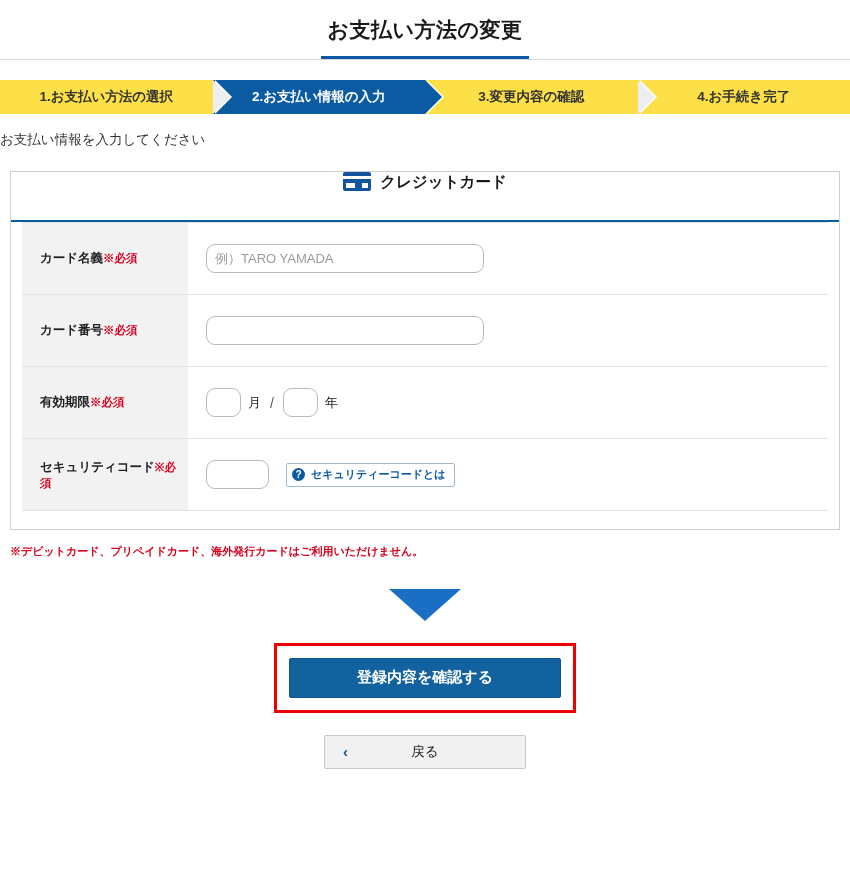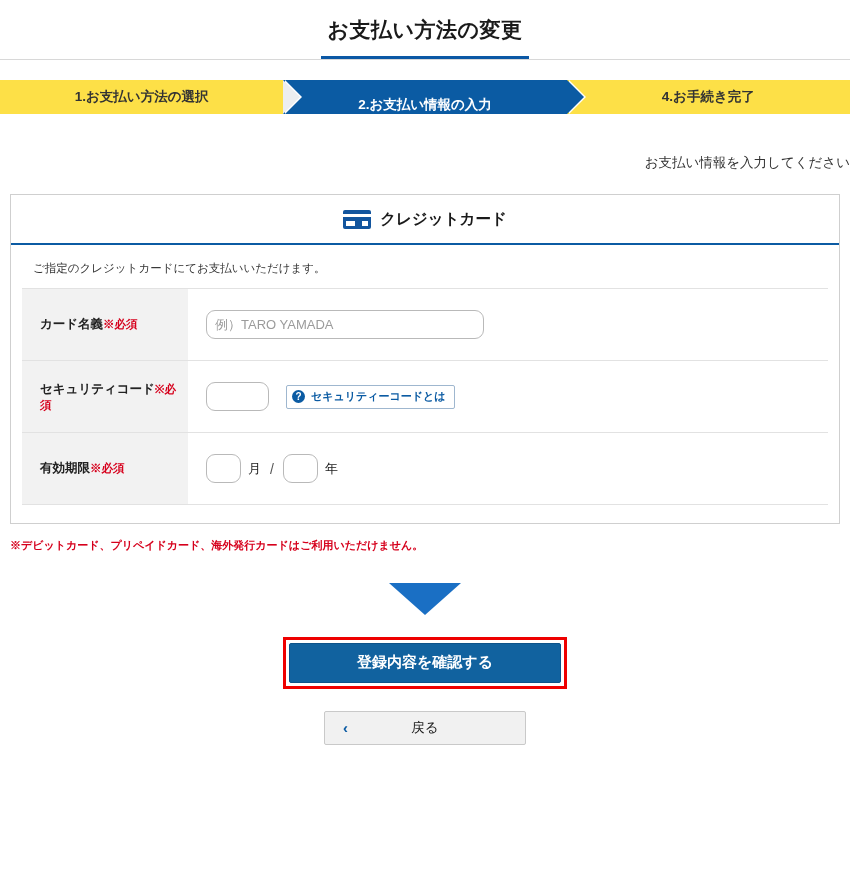--- a/index.html
+++ b/index.html
@@ -81,45 +81,44 @@
     width: 0;
     height: 0;
     border-top: 17px solid transparent;
     border-bottom: 17px solid transparent;
     border-left: 17px solid #ffffff;
     z-index: 1;
   }
   .step.active {
     background: #0b5ba3;
     color: #ffffff;
-    align-items: flex-end;
   }
   .step.active::after {
     border-left-color: #0b5ba3;
   }
   .step:last-child::after, .step:last-child::before { display: none; }
 
   
   .instruction {
-    text-align: right;
+    text-align: left;
     font-size: 13.5px;
     color: #333333;
-    padding: 40px 0 22px 0;
+    padding: 17px 0 22px 0;
   }
 
   
   .panel {
     margin: 0 10px;
     border: 1px solid #cfcfcf;
     background: #ffffff;
   }
   .panel-head {
     height: 48px;
     display: flex;
-    align-items: center;
+    align-items: flex-start;
     justify-content: center;
     border-bottom: 2px solid #0b5ba3;
     gap: 9px;
   }
   .panel-head .ptitle {
     font-size: 15.5px;
     font-weight: bold;
     color: #1a1a1a;
   }
   .card-icon {
@@ -261,21 +260,21 @@
   }
 
   
   .submit-wrap {
     display: flex;
     justify-content: center;
     margin-top: 22px;
   }
   .submit-outline {
     border: 3px solid #ee0000;
-    padding: 3px;
+    padding: 12px;
     display: inline-block;
   }
   .submit-btn {
     width: 272px;
     height: 40px;
     background: #11629f;
     color: #ffffff;
     border: 1px solid #0d538a;
     font-size: 15px;
     font-weight: bold;
@@ -320,78 +319,88 @@
     <div class="title-underline"></div>
     <div class="header-rule"></div>
   </div>
 
   <div class="steps">
     <div class="step">
       <span class="label">1.お支払い方法の選択</span>
     </div>
     <div class="step active">
       <span class="label">2.お支払い情報の入力</span>
+    </div>
+    <div class="step">
+      <span class="label">3.変更内容の確認</span>
     </div>
     <div class="step">
       <span class="label">4.お手続き完了</span>
     </div>
   </div>
 
   <div class="instruction">お支払い情報を入力してください</div>
 
   <div class="panel">
     <div class="panel-head">
       <span class="card-icon">
         <span class="stripe"></span>
         <span class="chip"></span>
         <span class="chip2"></span>
       </span>
       <span class="ptitle">クレジットカード</span>
     </div>
 
-    <div class="panel-note">ご指定のクレジットカードにてお支払いいただけます。</div>
 
     <table class="form-table">
       <tbody>
           <tr>
         <th>
           <span>カード名義</span><span class="req">※必須</span>
         </th>
         <td>
           <input type="text" class="w-wide" value="" placeholder="例）TARO YAMADA" style="">
+        </td>
+      </tr>
+      <tr>
+        <th>
+          <span>カード番号</span><span class="req">※必須</span>
+        </th>
+        <td>
+          <input type="text" class="w-wide" value="" placeholder="" style="">
+        </td>
+      </tr>
+      <tr>
+        <th>
+          <span>有効期限</span><span class="req">※必須</span>
+        </th>
+        <td>
+          <div class="inline">
+            <input type="text" class="w-small" value="" style="">
+            <span class="unit">月</span>
+            <span class="slash">/</span>
+            <input type="text" class="w-small" value="" style="">
+            <span class="unit">年</span>
+          </div>
         </td>
       </tr>
       <tr>
         <th>
           <span>セキュリティコード</span><span class="req">※必須</span>
         </th>
         <td>
           <div class="inline">
             <input type="text" class="w-sec" value="" style="">
             <span class="sec-help">
               <span class="qmark">?</span>
               <span class="lbl">セキュリティーコードとは</span>
             </span>
           </div>
         </td>
       </tr>
-      <tr>
-        <th>
-          <span>有効期限</span><span class="req">※必須</span>
-        </th>
-        <td>
-          <div class="inline">
-            <input type="text" class="w-small" value="" style="">
-            <span class="unit">月</span>
-            <span class="slash">/</span>
-            <input type="text" class="w-small" value="" style="">
-            <span class="unit">年</span>
-          </div>
-        </td>
-      </tr>
     </tbody>
       </table>
   </div>
 
   <div class="notices">
     <div class="notice-red">※デビットカード、プリペイドカード、海外発行カードはご利用いただけません。</div>
   </div>
 
   <div class="arrow-wrap">
     <div class="arrow-down"></div>

